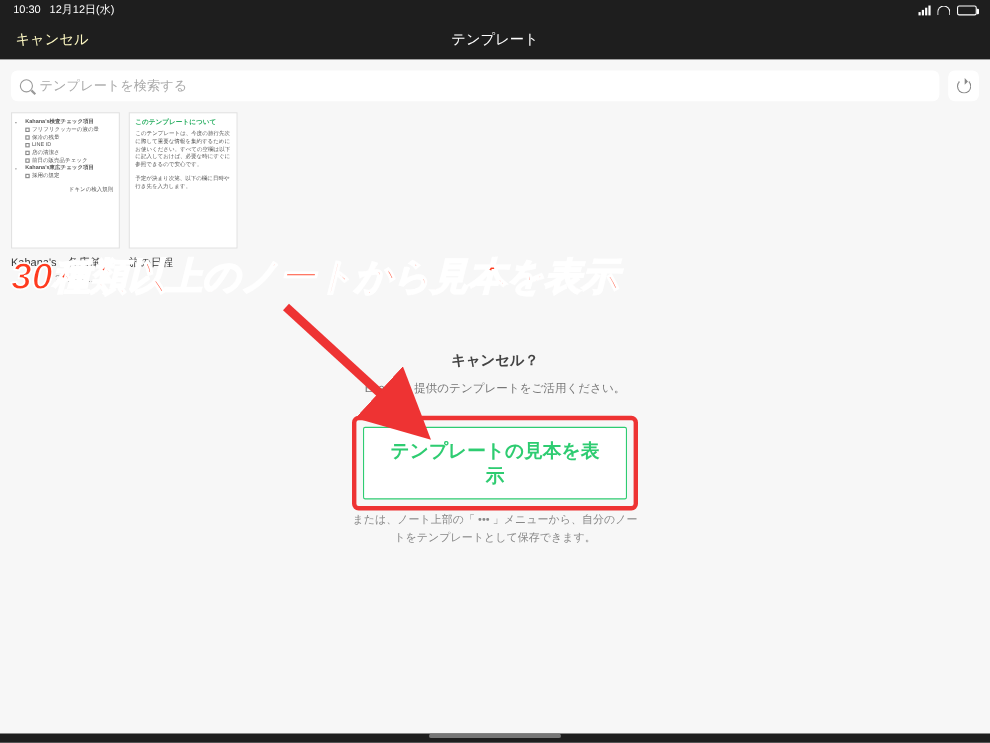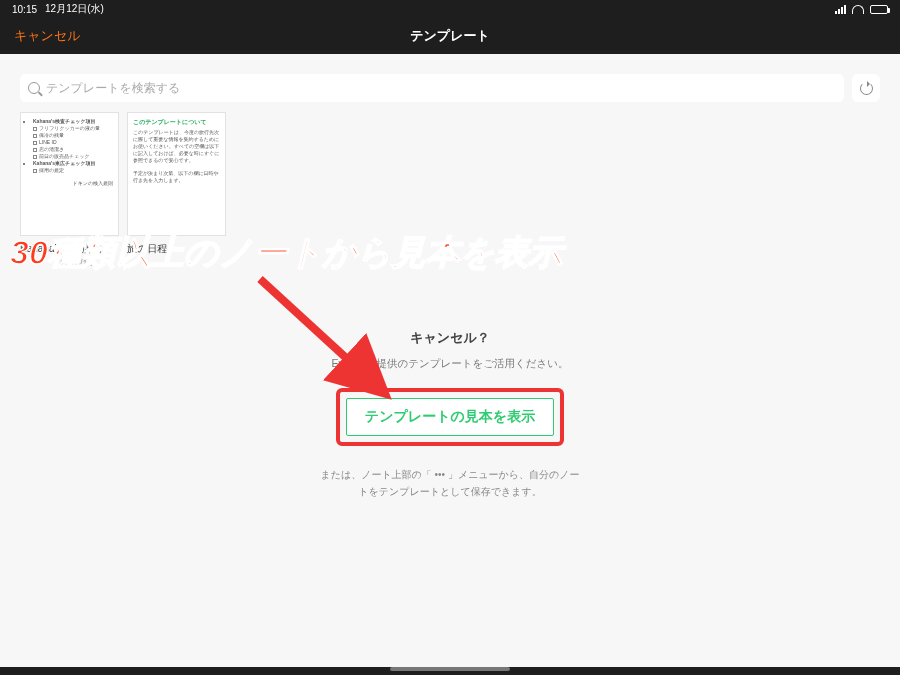--- a/index.html
+++ b/index.html
@@ -19,24 +19,24 @@
   .wifi-ico { width:12px; height:9px; position:relative; }
   .wifi-ico::before{content:"";position:absolute;inset:0;border:1.5px solid #fff;border-bottom:none;border-radius:9px 9px 0 0;}
   .battery-ico { width:18px; height:9px; border:1px solid #fff; border-radius:2px; position:relative; }
   .battery-ico::after{content:"";position:absolute;right:-3px;top:2px;width:2px;height:5px;background:#fff;border-radius:0 1px 1px 0;}
   .battery-fill{height:100%;width:55%;background:#fff;}
 
   .nav-bar {
     display:flex; align-items:center; justify-content:center;
     height: 36px; position:relative; font-size:13px;
   }
-  .cancel-btn { position:absolute; left:14px; color:#f97316; }
-  .nav-title { font-weight:700;text-align:center; }
+  .cancel-btn { position:absolute; left:14px; color:#fef9c3; }
+  .nav-title { font-weight:400;text-align:center; }
 
-  .main { background:#f7f7f7; height: calc(675px - 18px - 36px - 8px); padding: 20px; position:relative; }
+  .main { background:#f7f7f7; height: calc(675px - 18px - 36px - 8px); padding: 10px; position:relative; }
 
   .search-row { display:flex; gap:8px; align-items:center; }
   .search-box {
     flex:1; background:#fff; border-radius:6px; height:28px;
     display:flex; align-items:center; padding:0 8px; gap:6px;
   }
   .search-ico { width:12px;height:12px;border:1.5px solid #999;border-radius:50%; position:relative;}
   .search-ico::after{content:"";position:absolute;width:5px;height:1.5px;background:#999;transform:rotate(45deg);left:9px;top:10px;}
   .search-input { flex:1; border:none; outline:none; font-size:12px; color:#333; background:transparent; }
   .search-input::placeholder{color:#aaa;}
@@ -61,41 +61,41 @@
   .tpl-thumb .cell-r{flex:1;border:0.5px solid #ccc;padding:1px;}
 
   .no-results {
     width: 260px; margin: 40px auto 0; text-align:center; color:#444;
   }
   .no-results .heading { font-size:13px; font-weight:600; line-height:1.5; }
   .no-results .sub { font-size:10.5px; color:#777; margin-top:8px; line-height:1.6; }
   .sample-btn-wrap { display:inline-block; margin-top:16px; padding:6px; border:4px solid #e33; border-radius:6px; }
   .sample-btn {
     border:1.5px solid #2ecc71; color:#2ecc71; background:#fff;
-    padding:9px 18px; font-size:14px; font-weight:600; border-radius:2px;
+    padding:9px 18px; font-size:17px; font-weight:600; border-radius:2px;
   }
-  .no-results .tail { font-size:10px; color:#888; margin-top:20px; line-height:1.7; }
+  .no-results .tail { font-size:10px; color:#888; line-height:1.7; }
 
   
   .annot { position:absolute; pointer-events:none; }
   .annot-text {
     font-size:34px; font-weight:800; color:#ff3b1f;
     -webkit-text-stroke:1.5px #fff; text-shadow:0 0 2px #fff; white-space:nowrap; line-height:1.4;
   }
   .arrow-svg { position:absolute; }
 
   .home-indicator{position:absolute;bottom:4px;left:50%;transform:translateX(-50%);width:120px;height:4px;background:#777;border-radius:3px;}
   .bottom-bar{position:absolute;bottom:0;left:0;right:0;height:8px;background:#1e1e1e;}
 </style>
 </head>
 <body>
 
 <div class="status-bar">
   <div class="status-left">
-    <span>10:15</span>
+    <span>10:30</span>
     <span>12月12日(水)</span>
   </div>
   <div class="status-right">
     <span class="sig-bars">
         <span></span>
         <span></span>
         <span></span>
         <span></span>
       </span>
     <span class="wifi-ico"></span>

